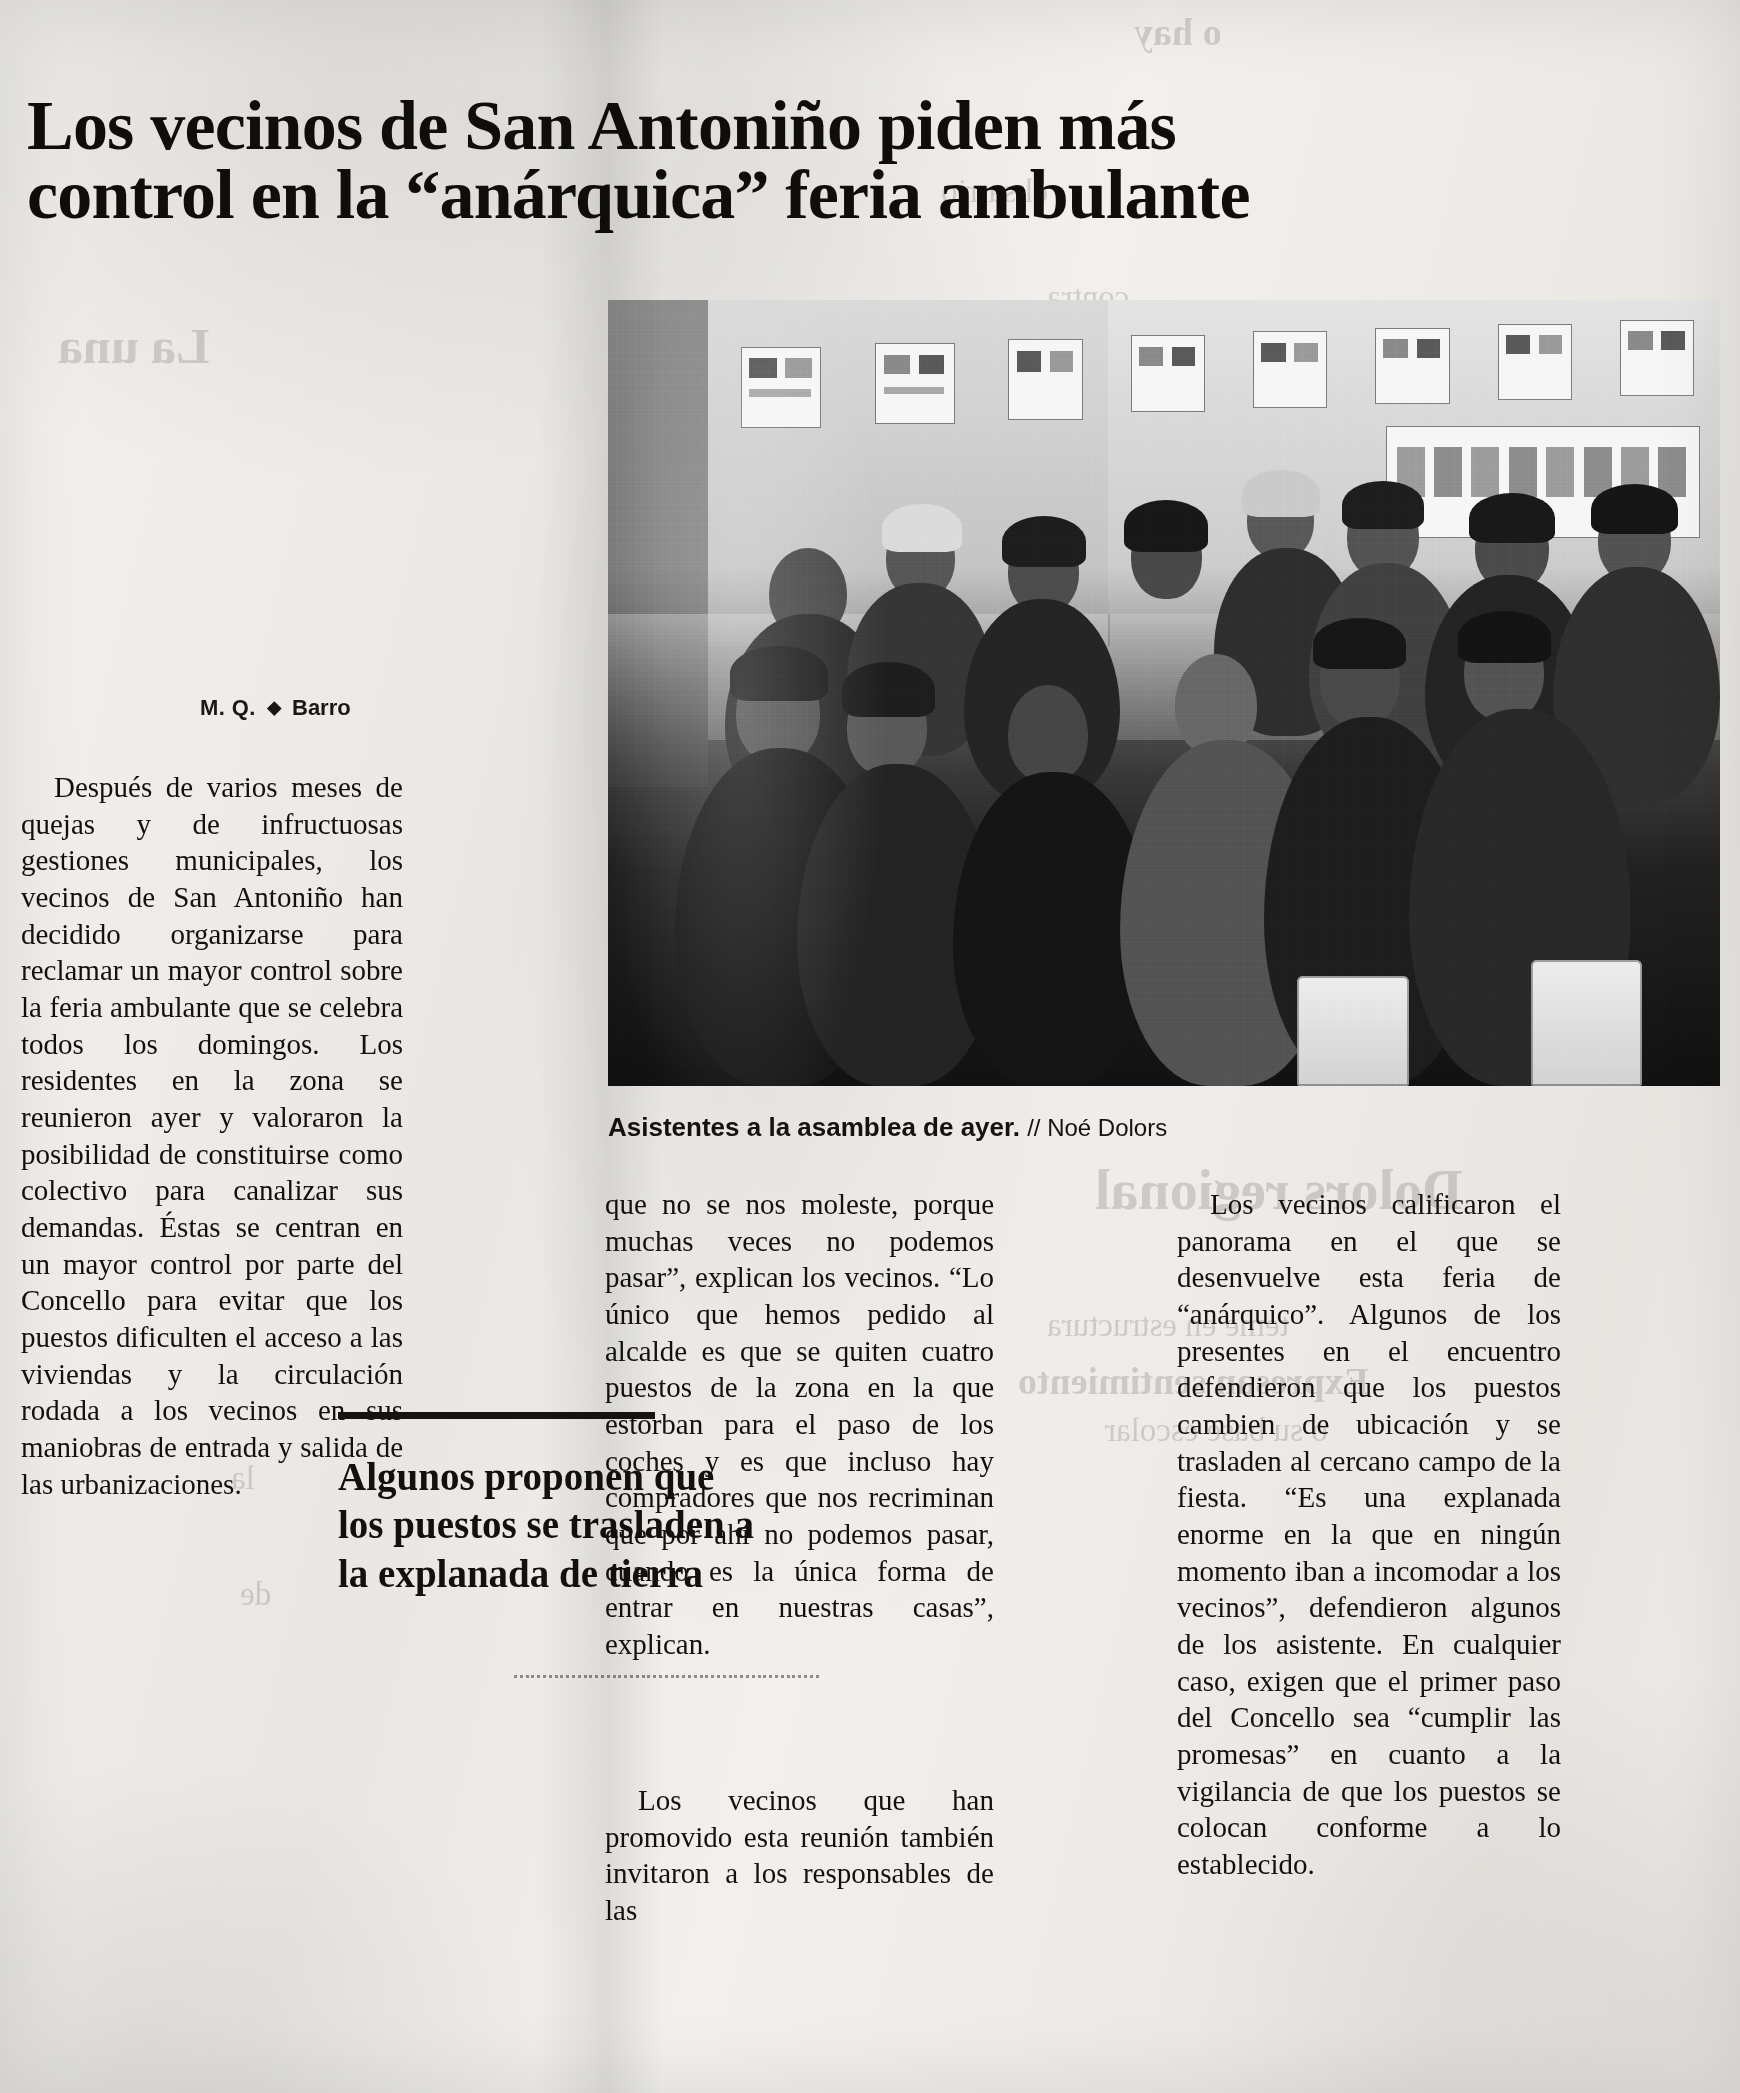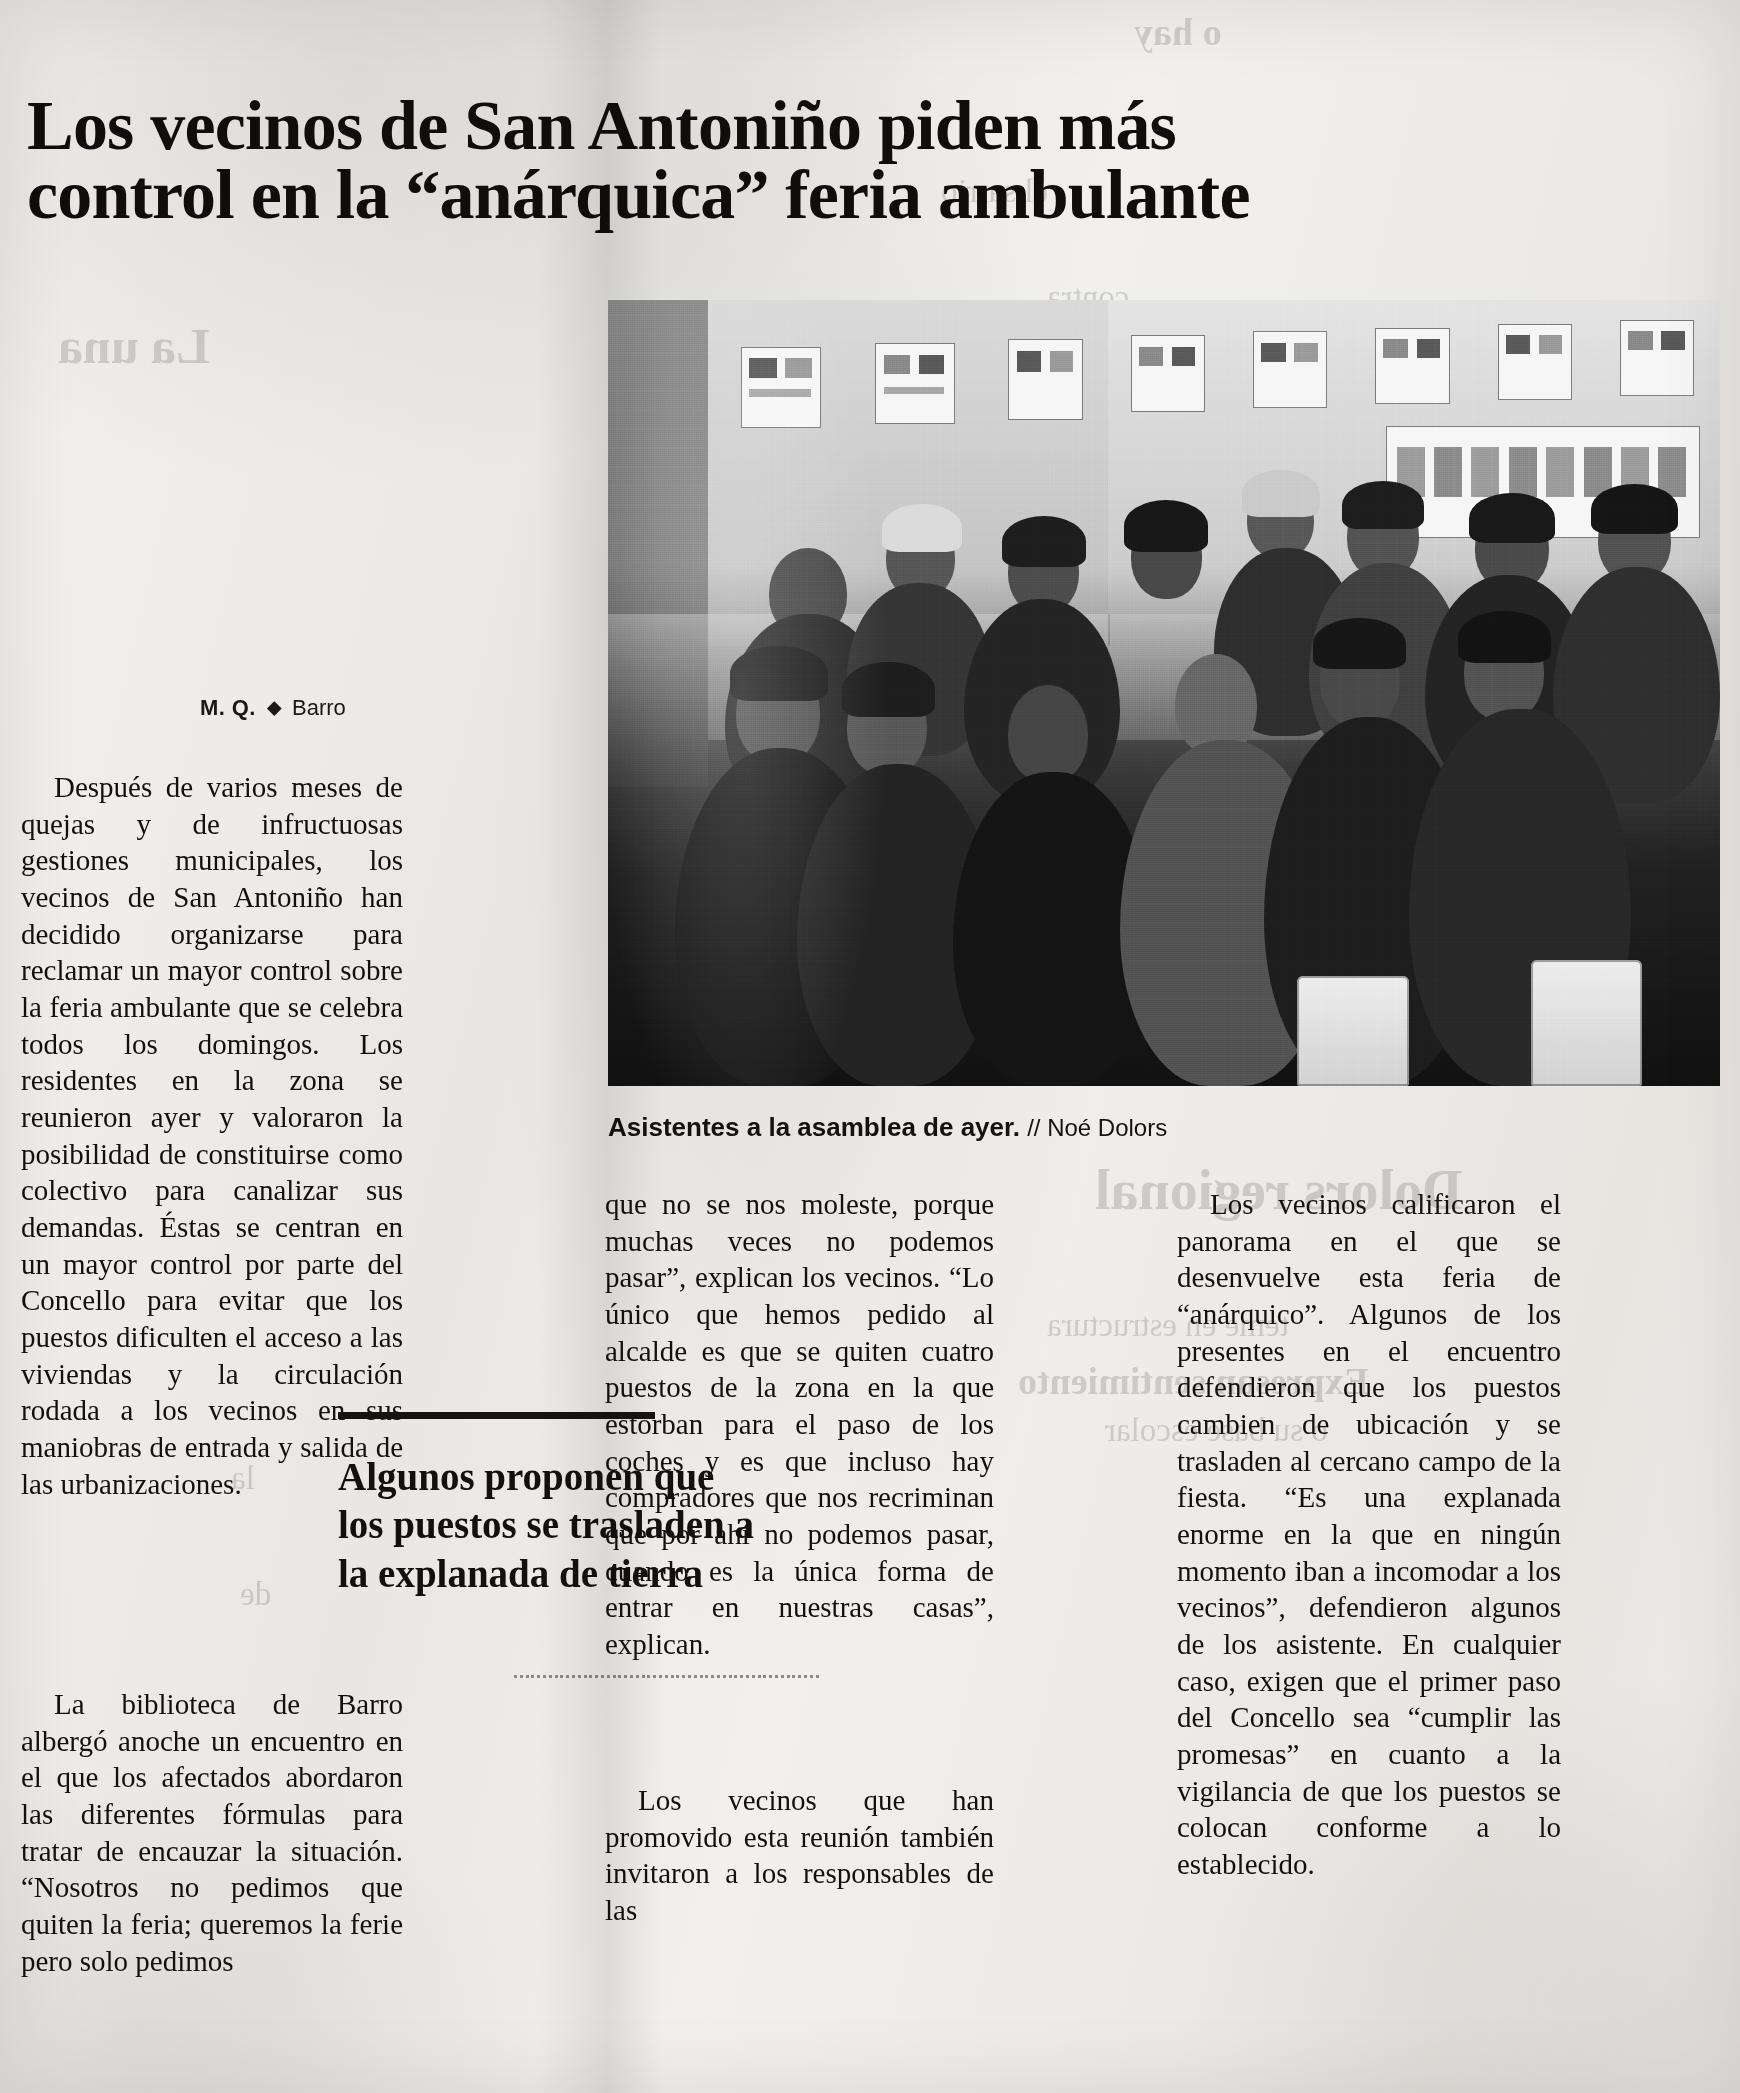--- a/index.html
+++ b/index.html
@@ -84,21 +84,21 @@
     color: #1a1714;
   }
   .byline .author { font-weight: bold; letter-spacing: 0.4px; }
   .byline .sq {
     display: inline-block;
     width: 10.6px; height: 10.6px;
     background: #1a1714;
     margin: 0 6.7px 1.9px 6.7px;
     transform: rotate(45deg) scale(0.95);
   }
-  .byline .place { font-weight: normal; }
+  .byline .place { font-weight: bold; }
 
   
   .photo-wrap {
     position: absolute;
     left: 608px;
     top: 300px;
     width: 1112px;
     height: 786px;
   }
   .photo {
@@ -399,23 +399,20 @@
   </div>
 
   <div class="caption">
     <b>Asistentes a la asamblea de ayer.</b>
     <span class="credit">// Noé Dolors</span>
   </div>
 
   <div class="col" id="col1">
     <p>Después de varios meses de quejas y de infructuosas gestiones municipales, los vecinos de San Antoniño han decidido organizarse para reclamar un mayor control sobre la feria ambulante que se celebra todos los domingos. Los residentes en la zona se reunieron ayer y valoraron la posibilidad de constituirse como colectivo para canalizar sus demandas. Éstas se centran en un mayor control por parte del Concello para evitar que los puestos dificulten el acceso a las viviendas y la circulación rodada a los vecinos en sus maniobras de entrada y salida de las urbanizaciones.</p>
   </div>
-  <div class="col" id="col1b">
-    <p>La biblioteca de Barro albergó anoche un encuentro en el que los afectados abordaron las diferentes fórmulas para tratar de encauzar la situación. “Nosotros no pedimos que quiten la feria; queremos la ferie pero solo pedimos</p>
-  </div>
 
   <div class="rule-top"></div>
   <div class="pullquote">Algunos proponen que los puestos se trasladen a la explanada de tierra</div>
   <div class="rule-bottom"></div>
 
   <div class="col" id="col2">
       <div style="float: left; width: 0px; height: 0px;"></div>
     <p style="text-indent:0">que no se nos moleste, porque muchas veces no podemos pasar”, explican los vecinos. “Lo único que hemos pedido al alcalde es que se quiten cuatro puestos de la zona en la que estorban para el paso de los coches y es que incluso hay compradores que nos recriminan que por ahí no podemos pasar, cuando es la única forma de entrar en nuestras casas”, explican.</p>
   </div>
   <div class="col" id="col2c">

